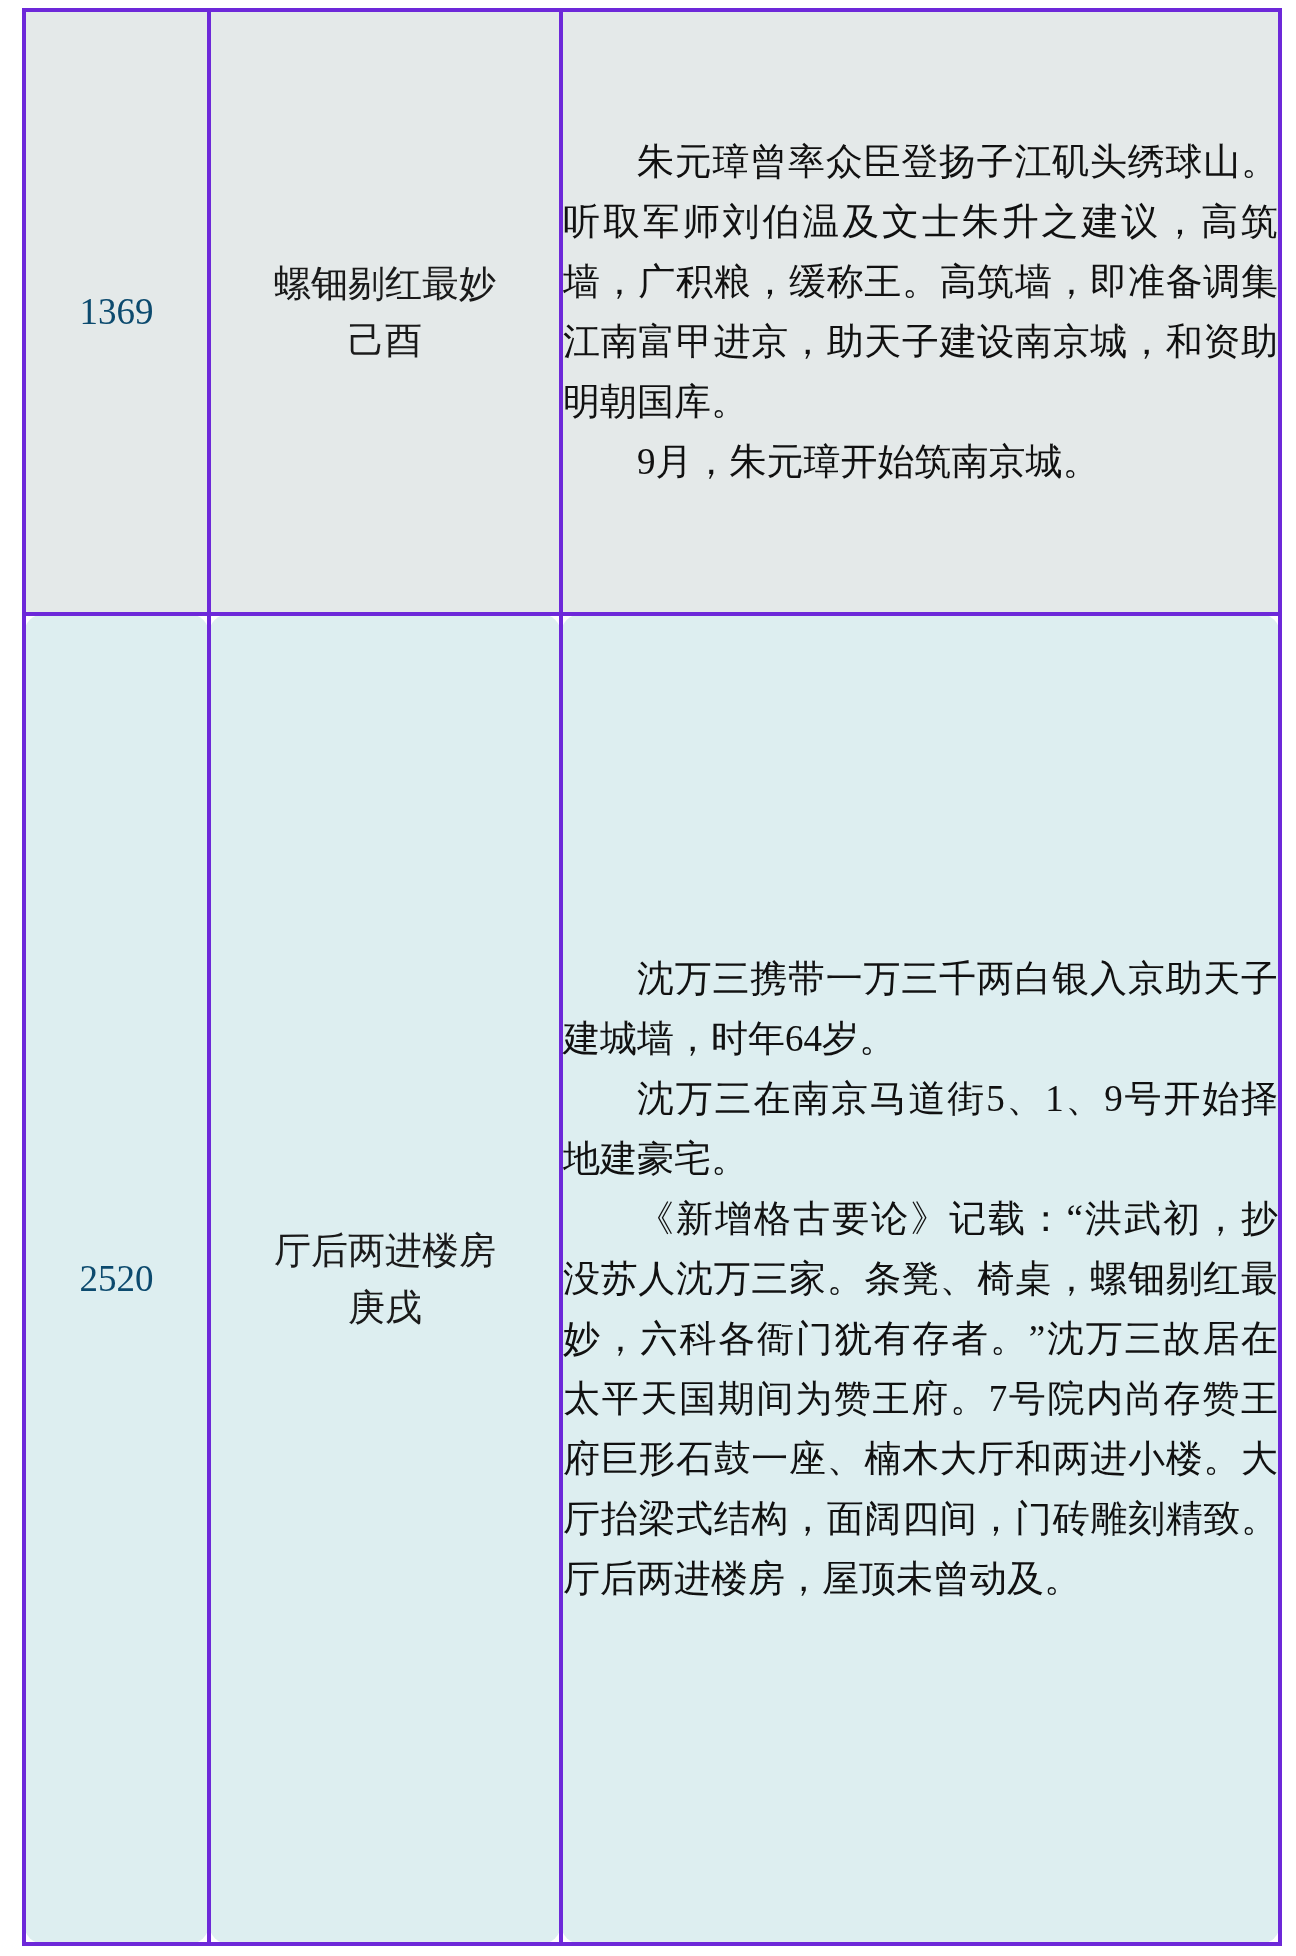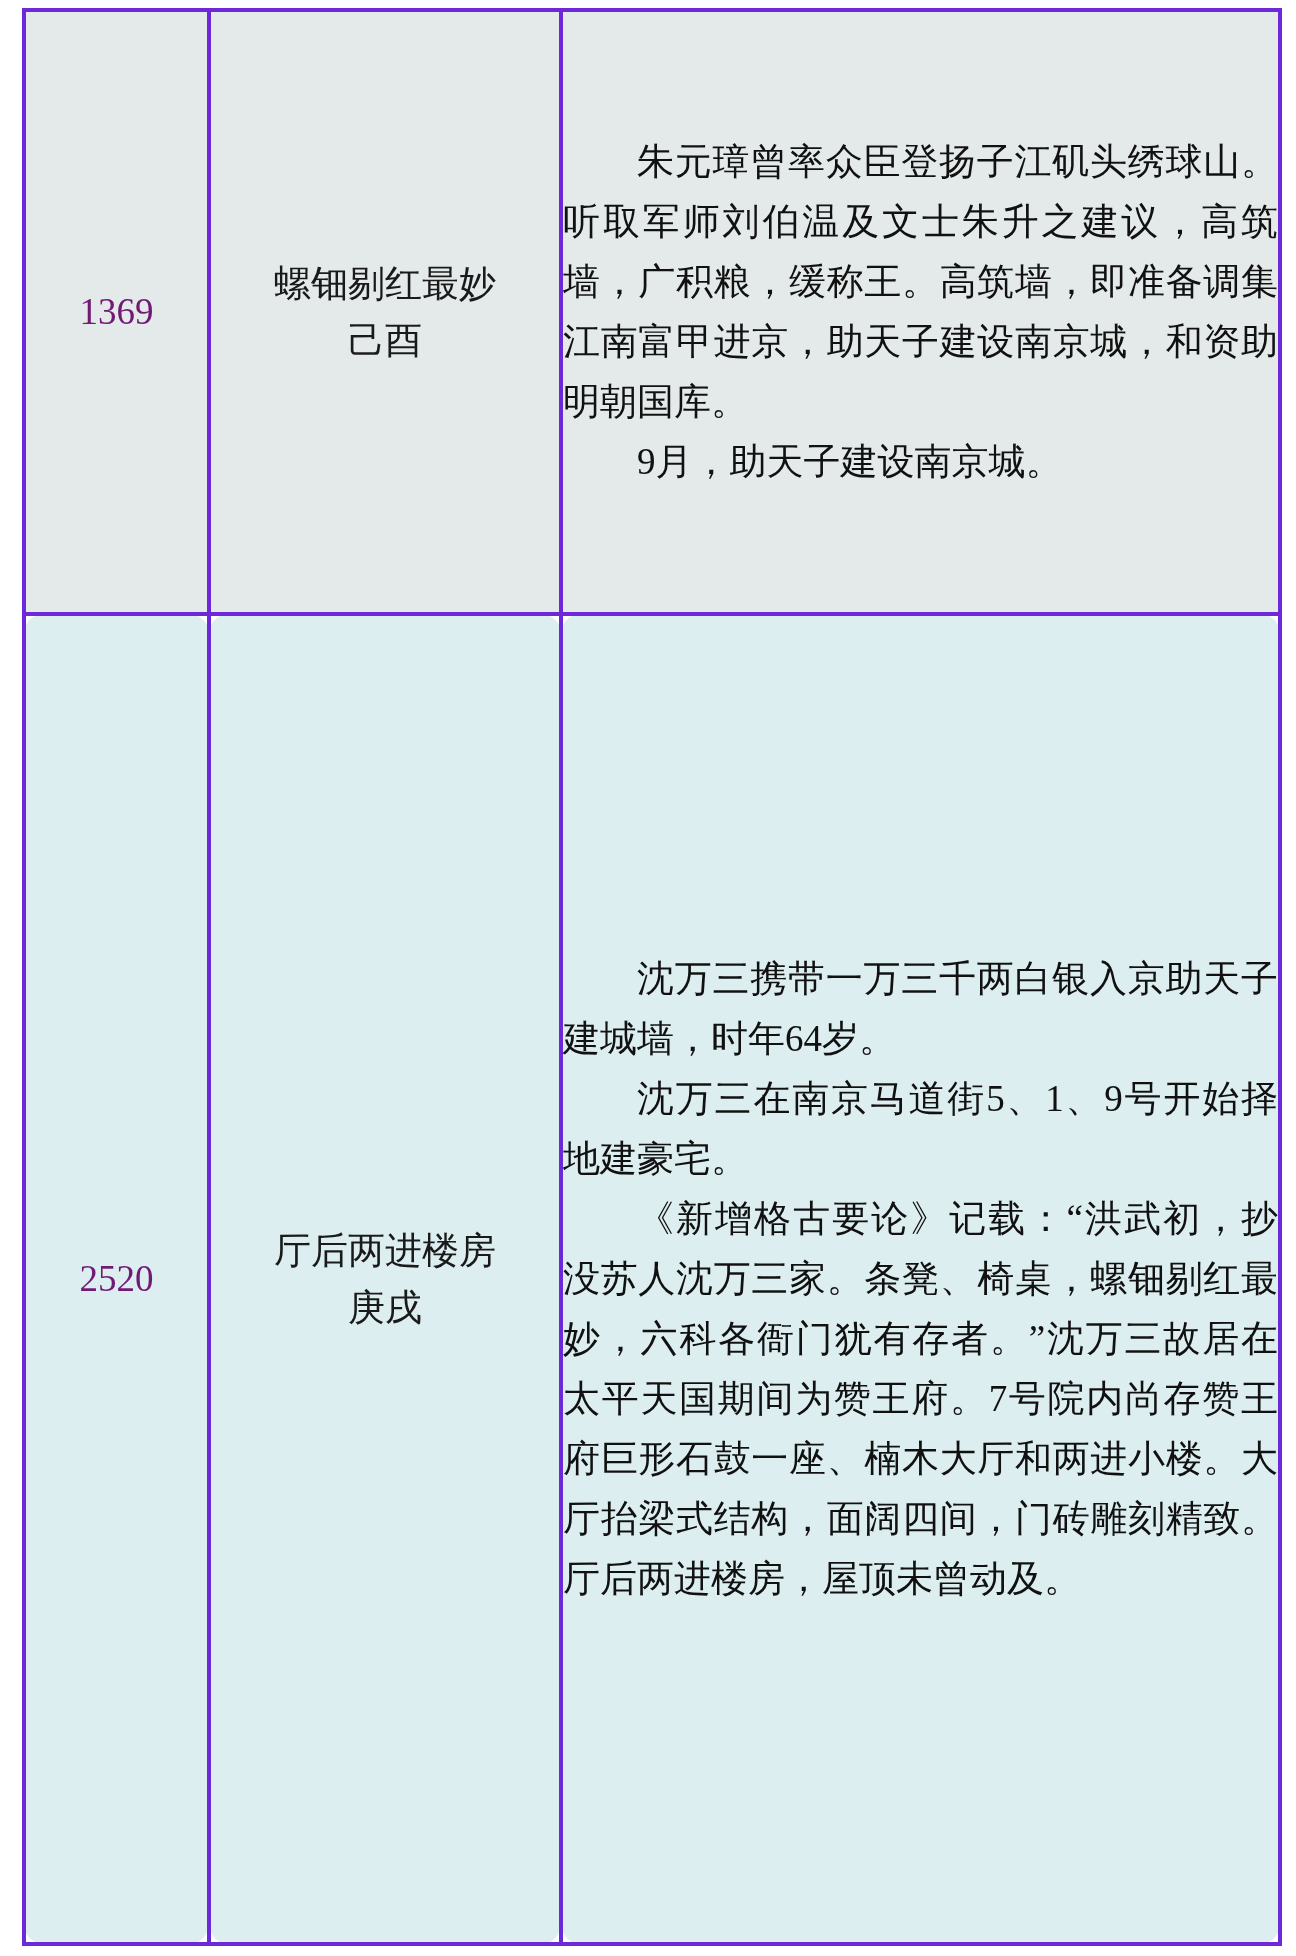--- a/index.html
+++ b/index.html
@@ -33,21 +33,21 @@
     border: 4px solid #6d28d9;
     vertical-align: middle;
     padding: 0;
   }
   tr.row-a td { background: #e4e9e9; }
   tr.row-b td { background: #ddeef0; border-radius: 20px; }
 
   .cell-year {
     text-align: center;
     font-size: 37px;
-    color: #701a75;
+    color: #0c4a6e;
     line-height: 1.2;
     font-family: "Liberation Serif", "DejaVu Serif", serif;
   }
   .cell-era {
     text-align: center;
     font-size: 37px;
     color: #1a1a1a;
     line-height: 1.55;
     padding: 0 18px;
   }
@@ -80,21 +80,21 @@
     </colgroup>
     <tbody>
       <tr class="row-a r1">
         <td class="cell-year">1369</td>
         <td class="cell-era">
           <span>螺钿剔红最妙</span>
           <span>己酉</span>
         </td>
         <td class="cell-event">
           <p>朱元璋曾率众臣登扬子江矶头绣球山。听取军师刘伯温及文士朱升之建议，高筑墙，广积粮，缓称王。高筑墙，即准备调集江南富甲进京，助天子建设南京城，和资助明朝国库。</p>
-          <p>9月，助天子建设南京城。</p>
+          <p>9月，朱元璋开始筑南京城。</p>
         </td>
       </tr>
       <tr class="row-b r2">
         <td class="cell-year">2520</td>
         <td class="cell-era">
           <span>厅后两进楼房</span>
           <span>庚戌</span>
         </td>
         <td class="cell-event">
           <p>沈万三携带一万三千两白银入京助天子建城墙，时年64岁。</p>

